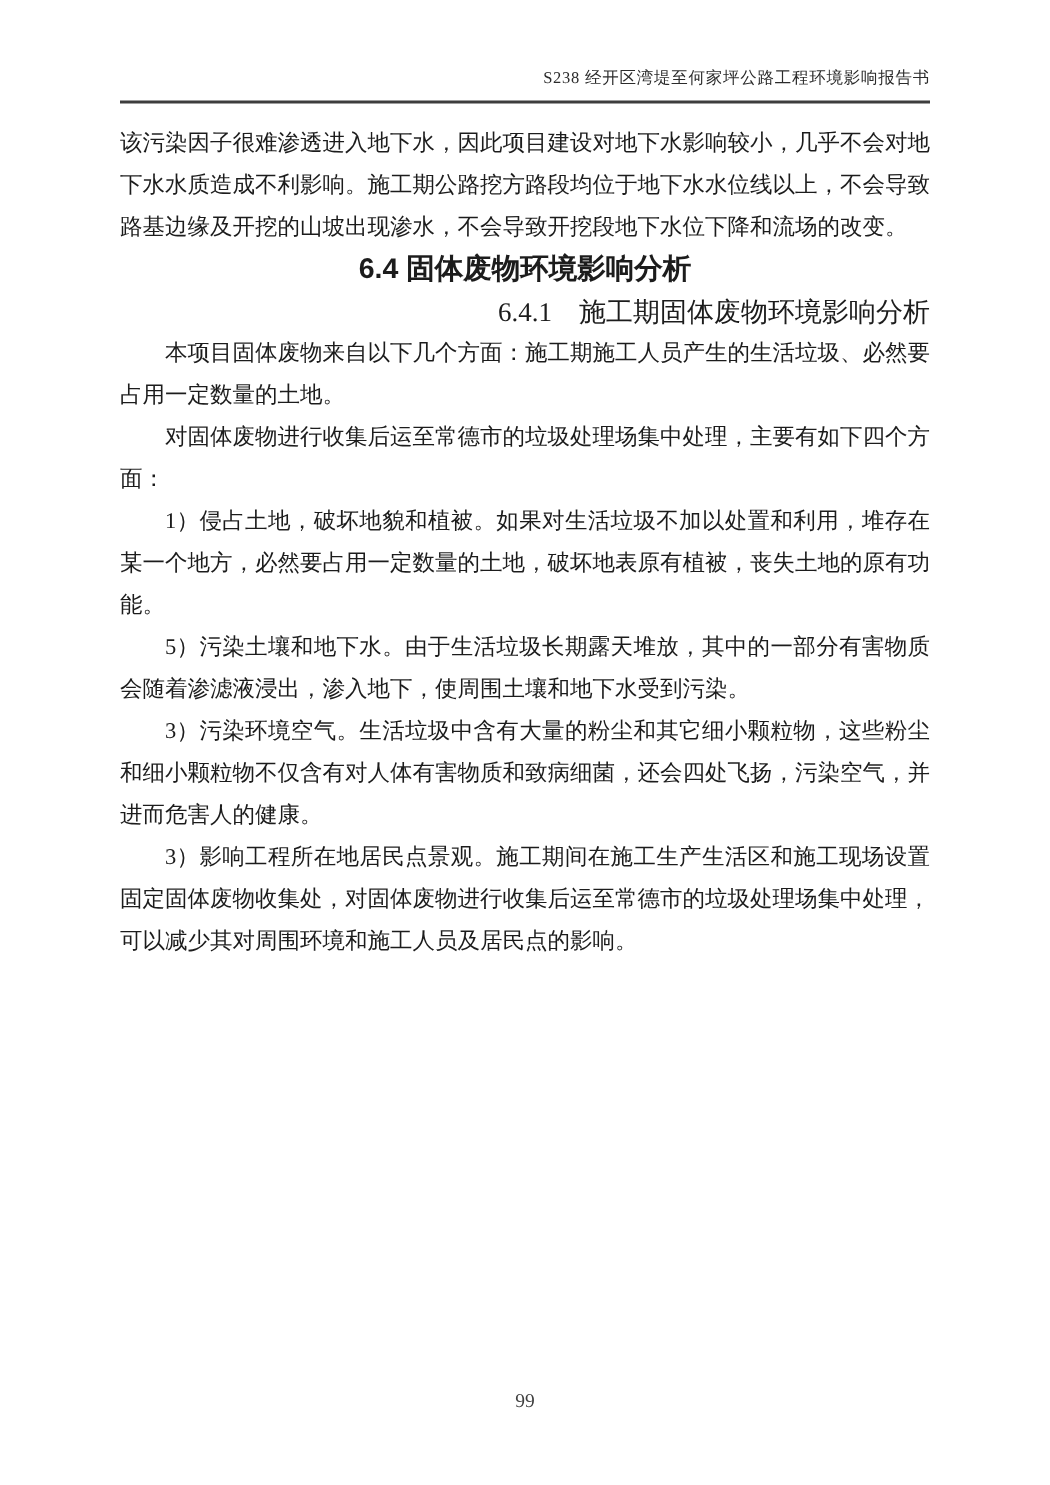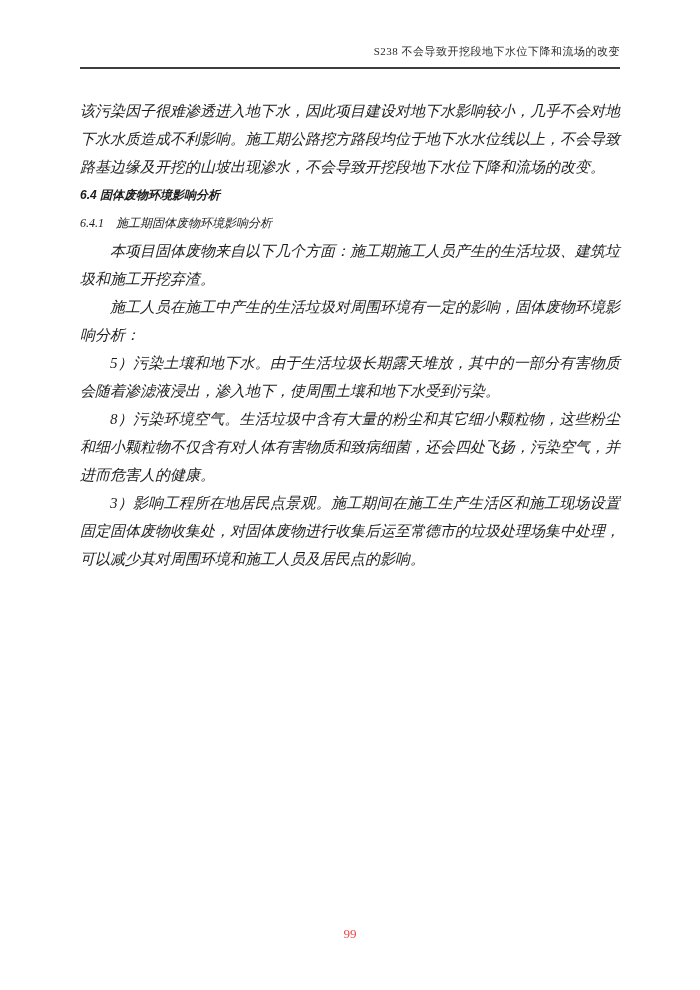--- a/index.html
+++ b/index.html
@@ -31,75 +31,75 @@
   .header-rule {
     position: absolute;
     top: 67px;
     left: 80px;
     right: 80px;
     height: 0;
     border-top: 2px solid #3d3d3d;
   }
   .doc-body {
     position: absolute;
-    top: 97px;
+    top: 82px;
     left: 80px;
     width: 540px;
     font-size: 15px;
     line-height: 28px;
     text-align: justify;
-    font-style: italic;
   }
   .doc-body p {
     margin: 0;
     padding: 0;
   }
   .para-indent {
     text-indent: 2em;
   }
   .para-noindent {
     text-indent: 0;
   }
   .heading-1 {
     font-weight: bold;
     font-family: "Liberation Sans", "DejaVu Sans", sans-serif;
-    font-size: 12px;
+    font-size: 19px;
     text-indent: 0;
-    text-align: left;
+    text-align: center;
   }
   .heading-2 {
-    font-size: 12px;
+    font-size: 18px;
     text-indent: 0;
-    text-align: left;
+    text-align: right;
   }
   .page-footer {
     position: absolute;
     bottom: 48px;
     left: 0;
     width: 700px;
     text-align: center;
     font-size: 13px;
-    color: #ef4444;
+    color: #404040;
   }
 </style>
 </head>
 <body>
 
 <div class="page">
 
-  <div class="page-header">S238 不会导致开挖段地下水位下降和流场的改变</div>
+  <div class="page-header">S238 经开区湾堤至何家坪公路工程环境影响报告书</div>
 
   <div class="header-rule"></div>
 
   <main class="doc-body">
     <p class="para-noindent">该污染因子很难渗透进入地下水，因此项目建设对地下水影响较小，几乎不会对地下水水质造成不利影响。施工期公路挖方路段均位于地下水水位线以上，不会导致路基边缘及开挖的山坡出现渗水，不会导致开挖段地下水位下降和流场的改变。</p>
     <p class="heading-1">6.4 固体废物环境影响分析</p>
     <p class="heading-2">6.4.1　施工期固体废物环境影响分析</p>
-    <p class="para-indent">本项目固体废物来自以下几个方面：施工期施工人员产生的生活垃圾、建筑垃圾和施工开挖弃渣。</p>
-    <p class="para-indent">施工人员在施工中产生的生活垃圾对周围环境有一定的影响，固体废物环境影响分析：</p>
+    <p class="para-indent">本项目固体废物来自以下几个方面：施工期施工人员产生的生活垃圾、必然要占用一定数量的土地。</p>
+    <p class="para-indent">对固体废物进行收集后运至常德市的垃圾处理场集中处理，主要有如下四个方面：</p>
+    <p class="para-indent">1）侵占土地，破坏地貌和植被。如果对生活垃圾不加以处置和利用，堆存在某一个地方，必然要占用一定数量的土地，破坏地表原有植被，丧失土地的原有功能。</p>
     <p class="para-indent">5）污染土壤和地下水。由于生活垃圾长期露天堆放，其中的一部分有害物质会随着渗滤液浸出，渗入地下，使周围土壤和地下水受到污染。</p>
-    <p class="para-indent">8）污染环境空气。生活垃圾中含有大量的粉尘和其它细小颗粒物，这些粉尘和细小颗粒物不仅含有对人体有害物质和致病细菌，还会四处飞扬，污染空气，并进而危害人的健康。</p>
+    <p class="para-indent">3）污染环境空气。生活垃圾中含有大量的粉尘和其它细小颗粒物，这些粉尘和细小颗粒物不仅含有对人体有害物质和致病细菌，还会四处飞扬，污染空气，并进而危害人的健康。</p>
     <p class="para-indent">3）影响工程所在地居民点景观。施工期间在施工生产生活区和施工现场设置固定固体废物收集处，对固体废物进行收集后运至常德市的垃圾处理场集中处理，可以减少其对周围环境和施工人员及居民点的影响。</p>
   </main>
 
   <div class="page-footer">99</div>
 
 </div>
 
 </body></html>

